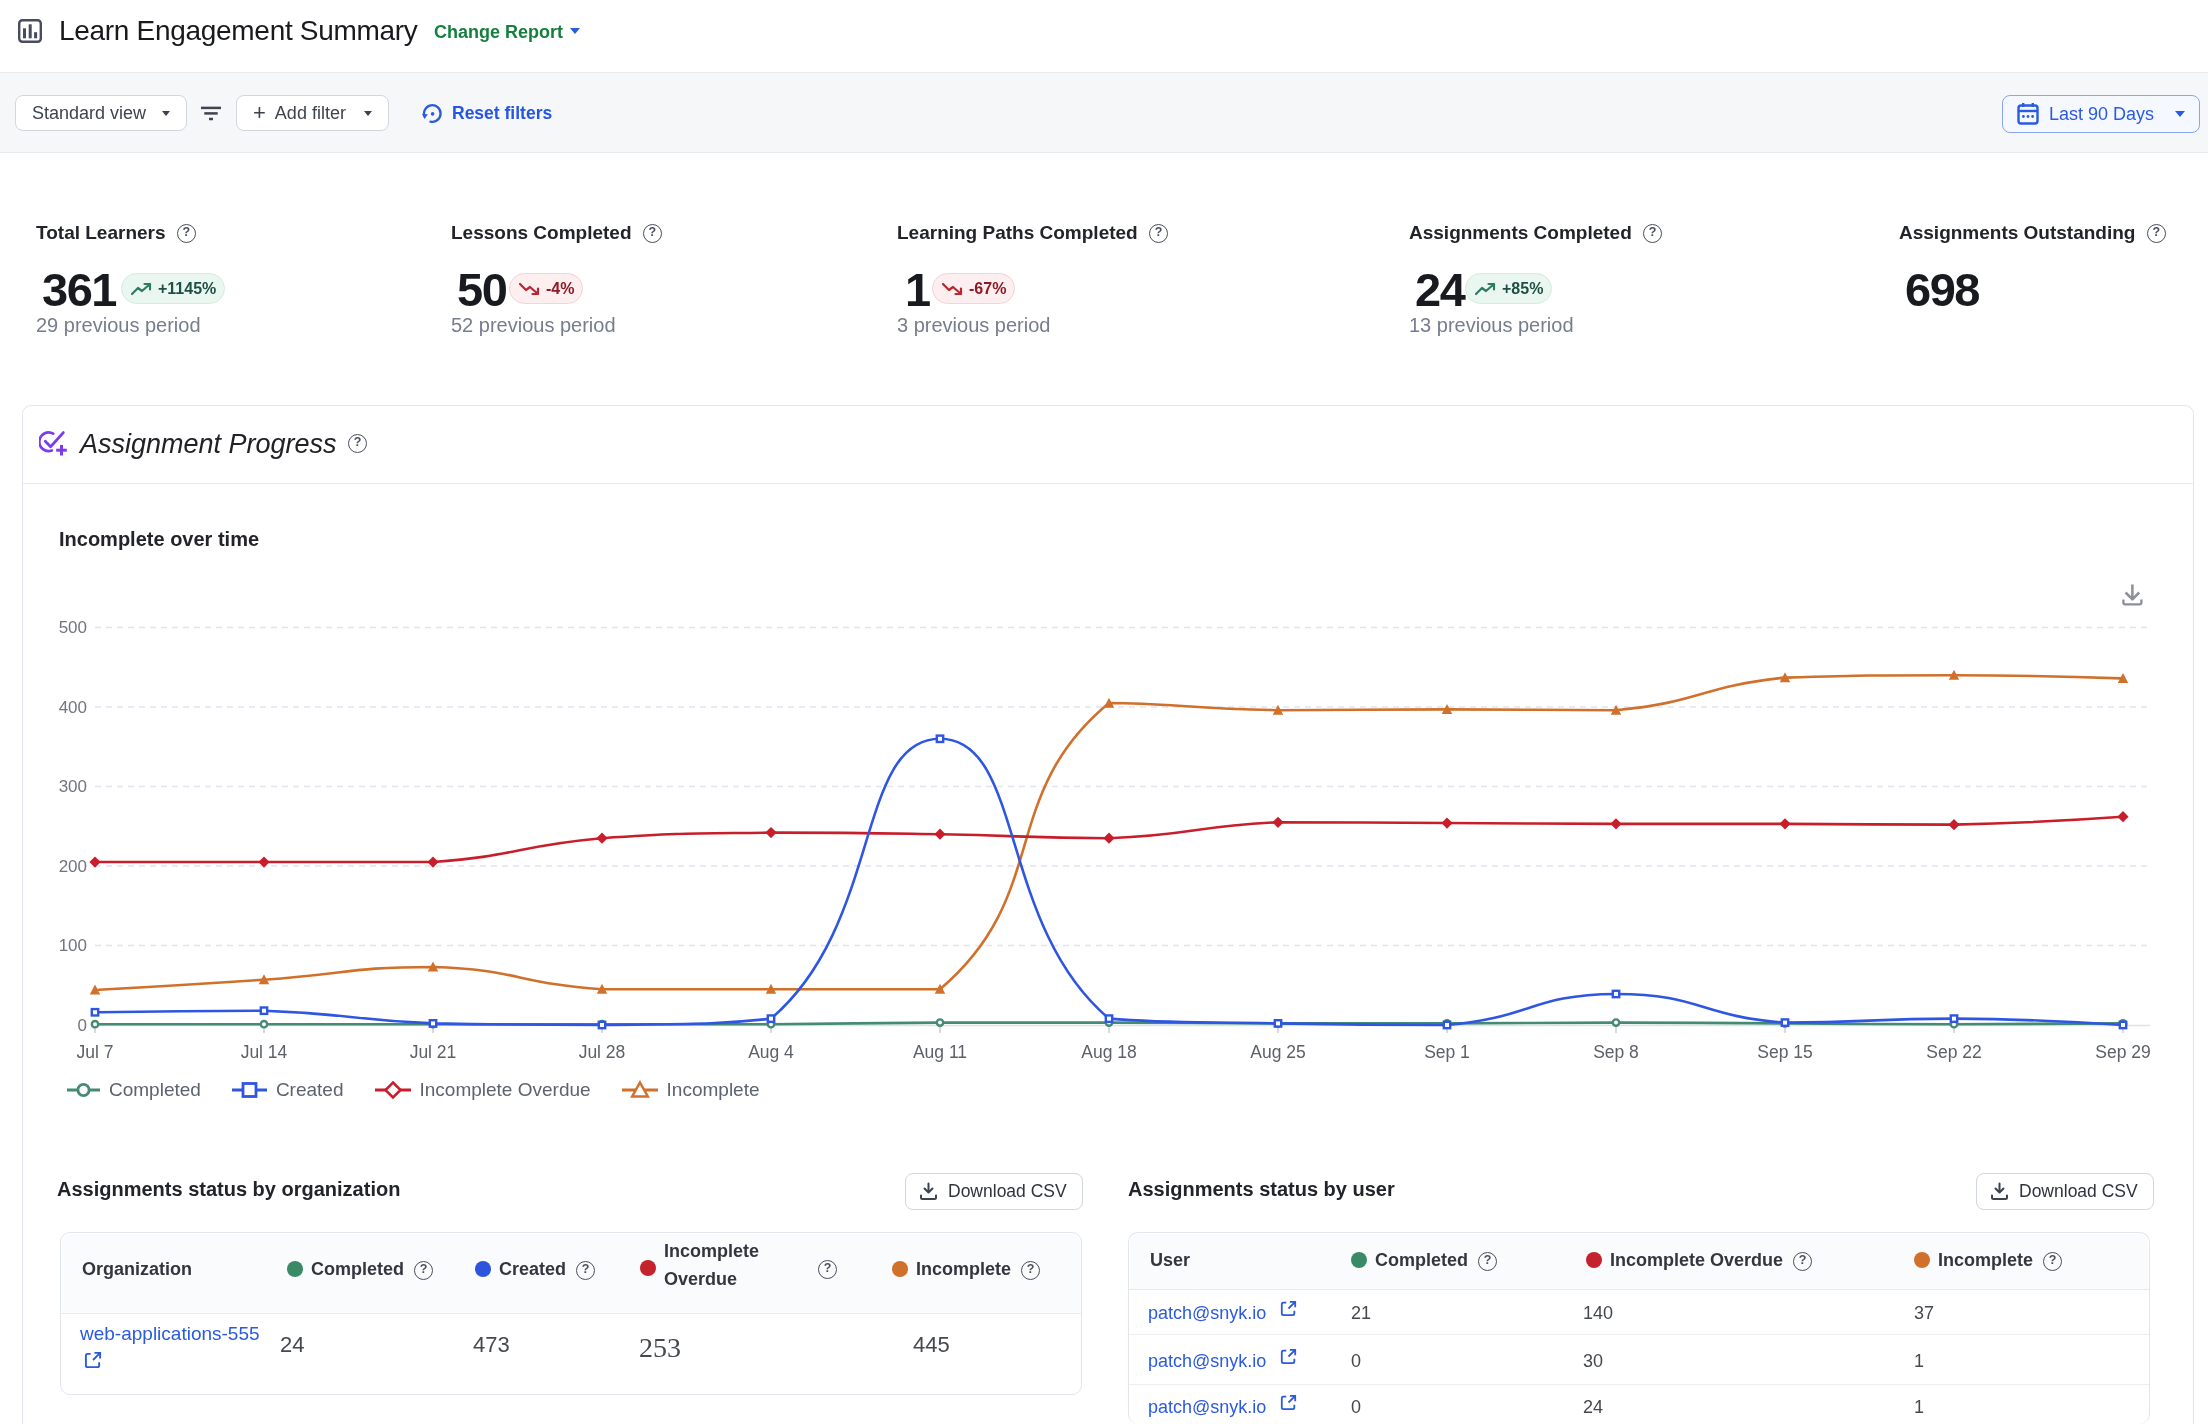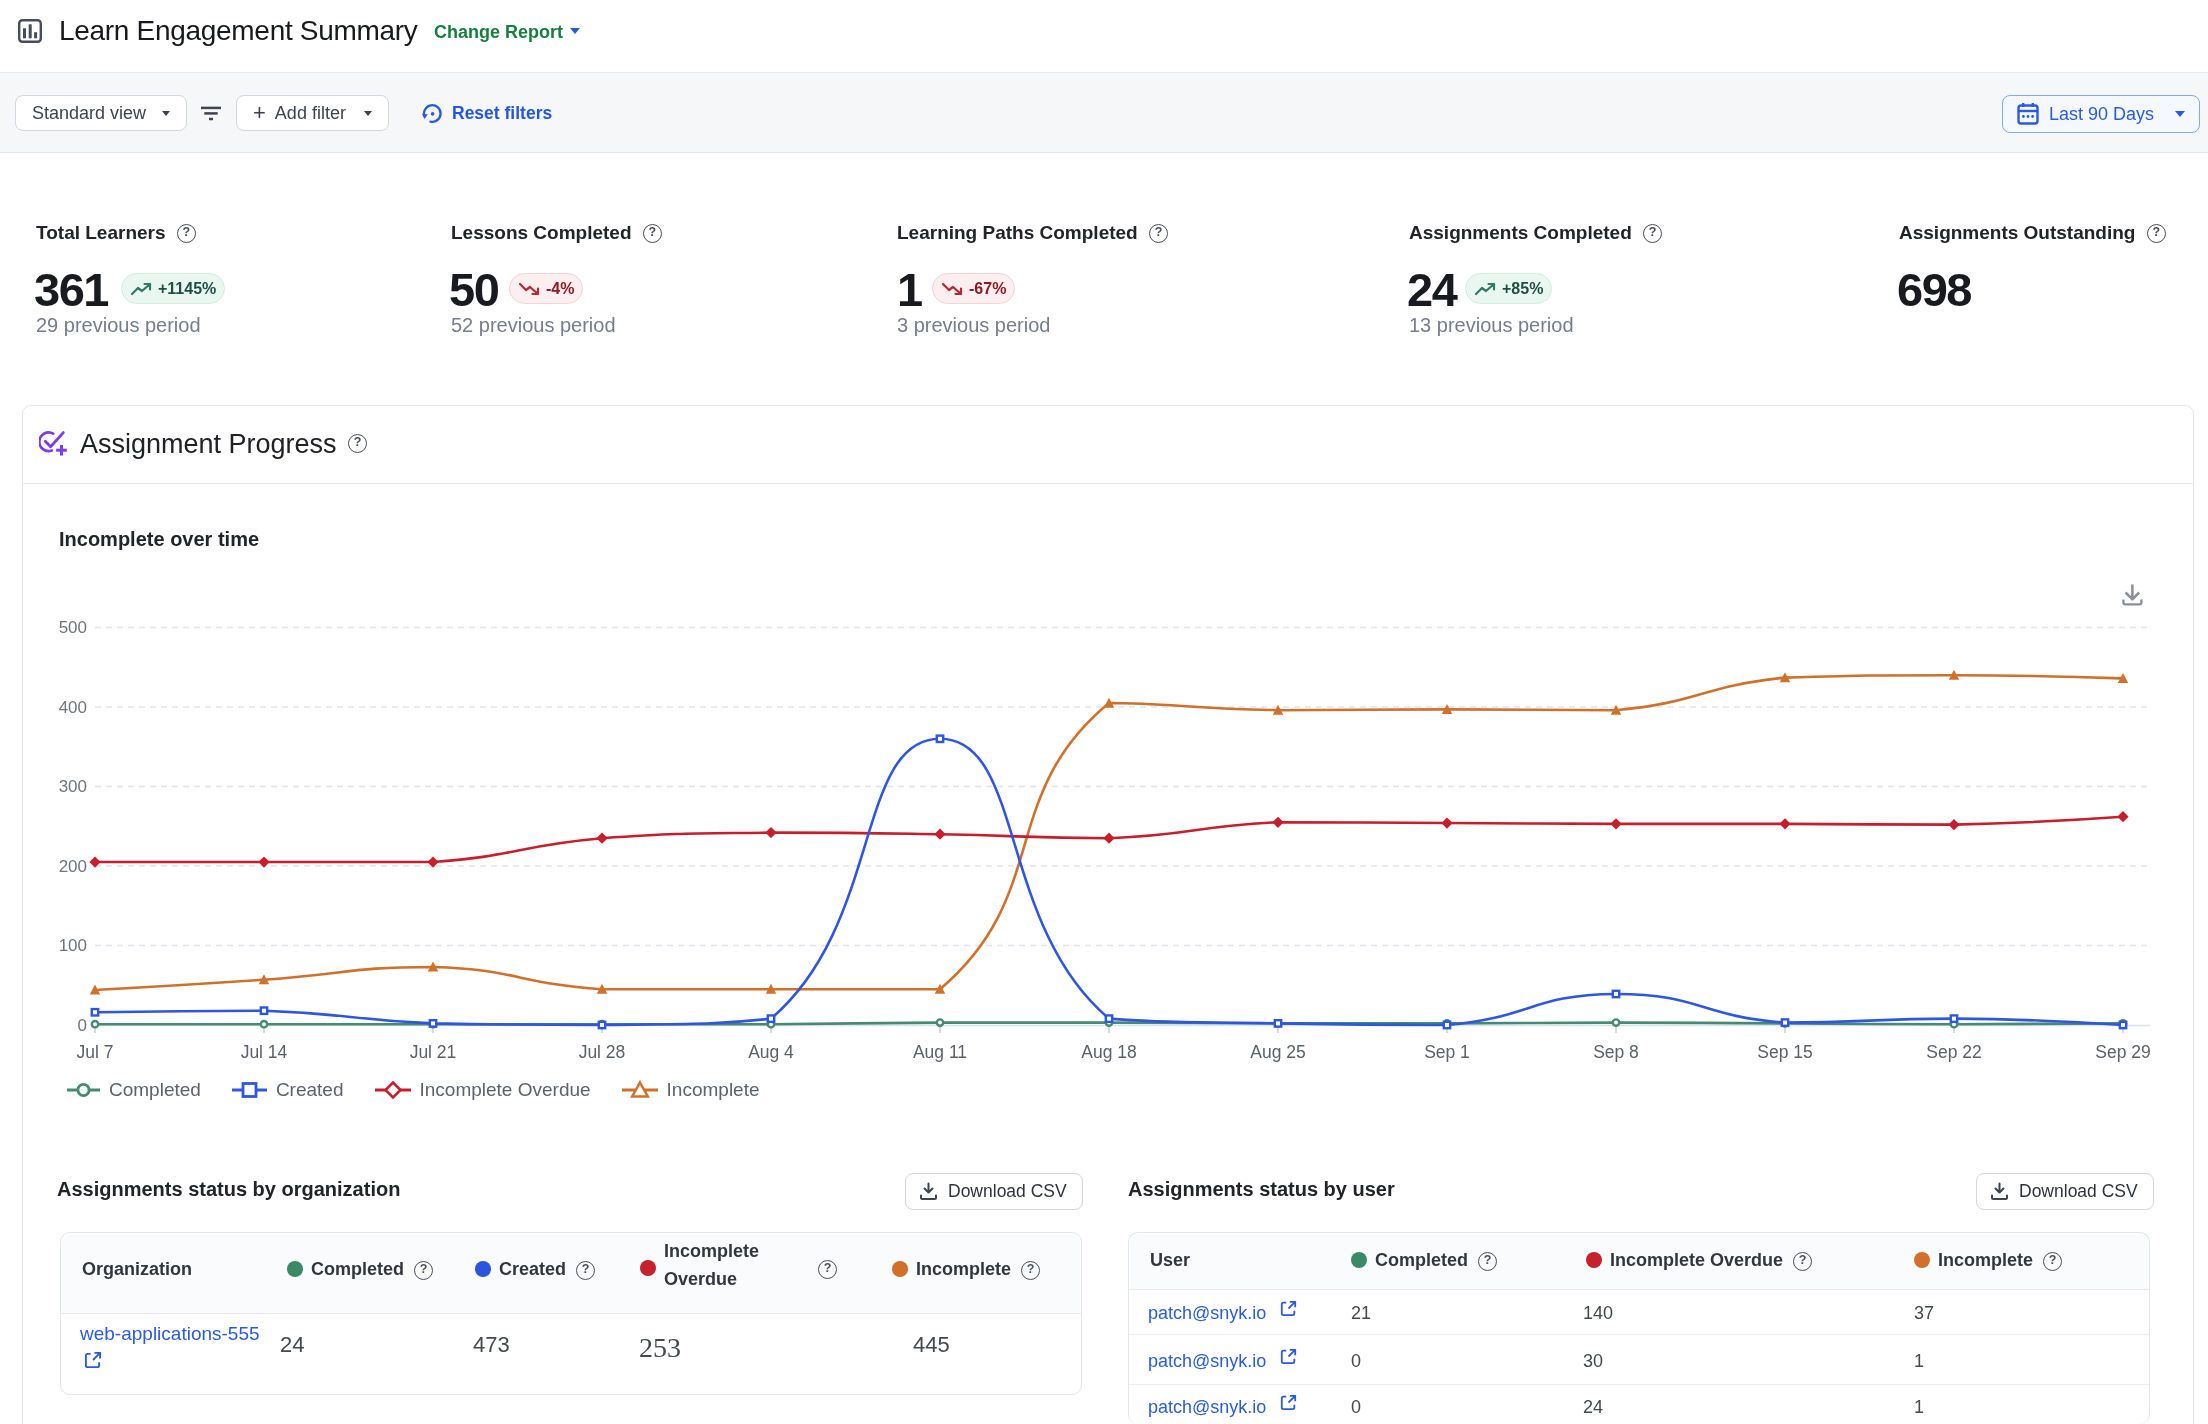--- a/index.html
+++ b/index.html
@@ -7,21 +7,21 @@
 .abs { position:absolute; }
 #page { position:relative; width:2208px; height:1424px; }
 .qicon { display:inline-block; width:19px; height:19px; border:1.8px solid #4a4e5d; border-radius:50%; color:#4a4e5d; font-size:12.5px; font-weight:700; text-align:center; line-height:15.5px; vertical-align:middle; }
 .caret { display:inline-block; width:0; height:0; border-left:6px solid transparent; border-right:6px solid transparent; border-top:7px solid #3c4250; vertical-align:middle; }
 .caret.blue { border-top-color:#2a5ae0; }
 .pill { position:absolute; height:31px; border-radius:16px; display:flex; align-items:center; padding:0 8px 0 9px; font-size:16px; font-weight:700; }
 .pill.up { background:#eaf7f1; border:1px solid #d2ecdf; color:#1d4f44; }
 .pill.down { background:#fdeef0; border:1px solid #f4d3da; color:#8e1a23; }
 .pill svg { margin-right:5px; }
 .kpi-label { position:absolute; font-size:19px; font-weight:700; color:#22242a; white-space:nowrap; }
-.kpi-num { position:absolute; font-size:47px; font-weight:700; color:#181a1f; letter-spacing:-1.5px; }
+.kpi-num { position:absolute; font-size:47px; font-weight:700; color:#181a1f; letter-spacing:-1.5px;margin-left:8px; }
 .kpi-sub { position:absolute; font-size:20px; color:#767d8d; white-space:nowrap; }
 .btn { position:absolute; background:#fff; border:1px solid #d2d6de; border-radius:8px; display:flex; align-items:center; font-size:18px; color:#3e434e; white-space:nowrap; }
 .dot { display:inline-block; width:16px; height:16px; border-radius:50%; vertical-align:-2px; }
 .th { position:absolute; font-size:18px; font-weight:700; color:#33363f; white-space:nowrap; }
 .td { position:absolute; font-size:18px; color:#44484f; white-space:nowrap; }
 .link { color:#2a5ae0; }
 </style>
 </head>
 <body>
 <div id="page">
@@ -111,21 +111,21 @@
   <div class="kpi-label" style="left:1899px;top:222px;">Assignments Outstanding <span class="qicon" style="margin-left:6px;">?</span></div>
   <div class="kpi-num" style="left:1897px;top:262px;">698</div>
 
   <div class="abs" style="left:22px;top:405px;width:2172px;height:1100px;border:1.5px solid #e2e5eb;border-radius:9px;background:#fff;"></div>
   <svg class="abs" style="left:39px;top:428px" width="30" height="30" viewBox="0 0 30 30">
     <path d="M14.25 5.65 A9.3 9.3 0 1 0 12.78 22.44" fill="none" stroke="#7b3bee" stroke-width="2.7" stroke-linecap="round"></path>
     <path d="M6.3 13.3 L11.6 18.7 L24.3 4.6" fill="none" stroke="#7b3bee" stroke-width="2.8" stroke-linecap="round" stroke-linejoin="round"></path>
     <line x1="17.2" y1="22.2" x2="27.8" y2="22.2" stroke="#7b3bee" stroke-width="3"></line>
     <line x1="22.5" y1="16.9" x2="22.5" y2="27.5" stroke="#7b3bee" stroke-width="3"></line>
   </svg>
-  <div class="abs" style="left:80px;top:429px;font-size:27px;color:#202226;">Assignment Progress</div>
+  <div class="abs" style="left:80px;top:429px;font-size:27px;color:#202226;font-style:italic;">Assignment Progress</div>
   <span class="qicon abs" style="left:348px;top:434px;">?</span>
   <div class="abs" style="left:23px;top:483px;width:2170px;height:1px;background:#e7e9ee;"></div>
 
   <div class="abs" style="left:59px;top:528px;font-size:20px;font-weight:700;color:#22242a;">Incomplete over time</div>
 
   <svg class="abs" style="left:2122px;top:583px" width="21" height="23" viewBox="0 0 21 23">
     <path d="M10.4 1.5 V16 M3.6 9.5 L10.4 16.3 L17.2 9.5" fill="none" stroke="#8b8f98" stroke-width="2.5" stroke-linejoin="round"></path>
     <path d="M1.4 16.5 V19.7 A1.6 1.6 0 0 0 3 21.3 H17.8 A1.6 1.6 0 0 0 19.4 19.7 V16.5" fill="none" stroke="#8b8f98" stroke-width="2.3"></path>
   </svg>
 

